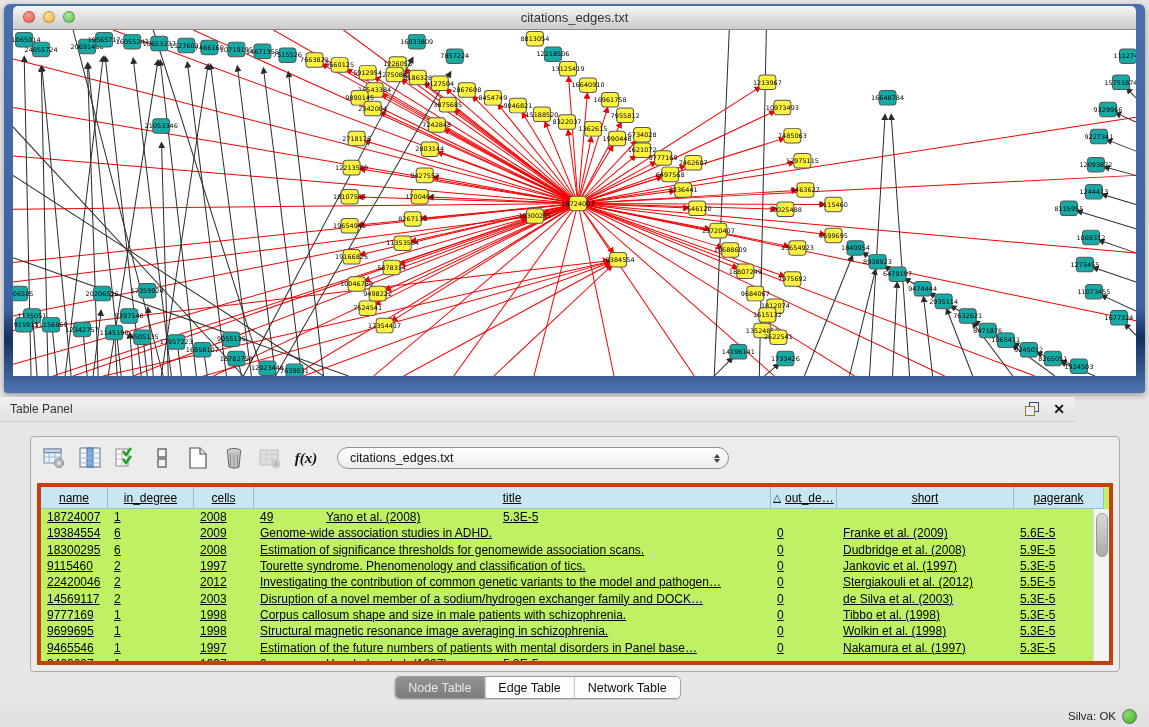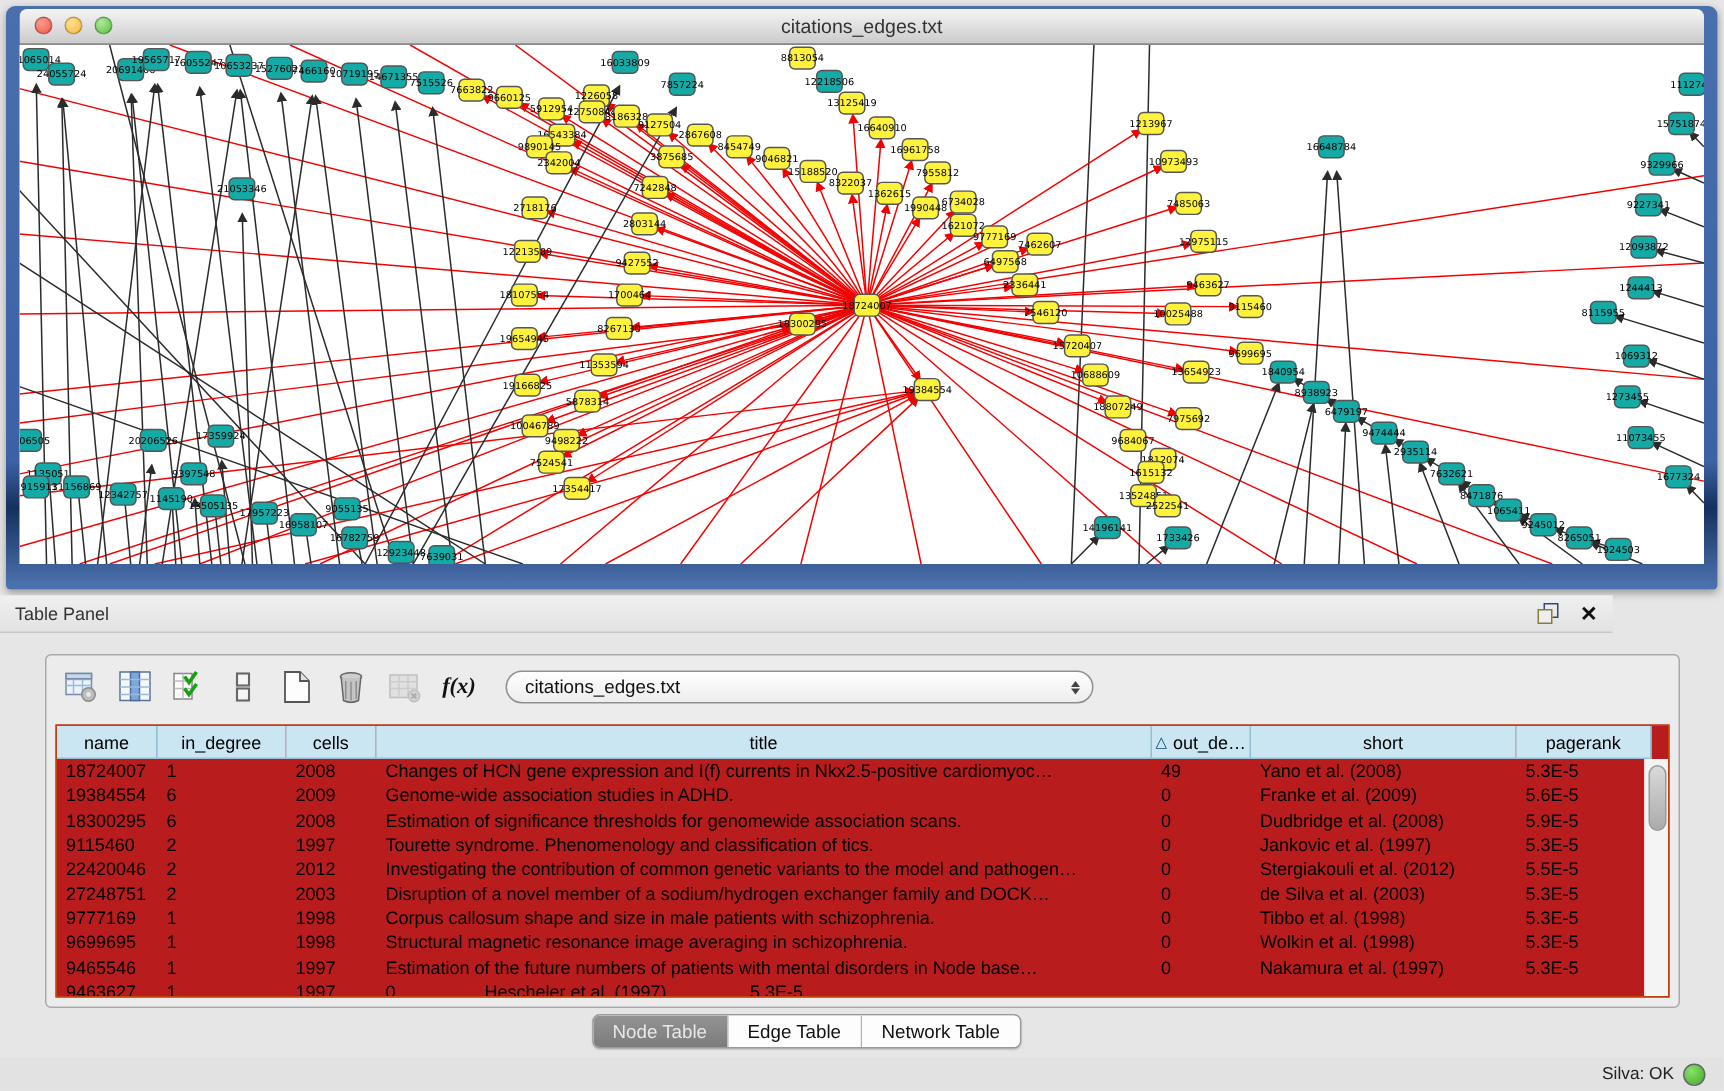--- a/index.html
+++ b/index.html
@@ -41,22 +41,22 @@
   .fx{font-family:"Liberation Serif",serif;font-style:italic;font-weight:bold;font-size:15px;color:#111;}
   .dropdown{width:392px;height:22px;border:1px solid #909090;border-radius:12px;
             background:linear-gradient(#ffffff,#ededed);display:flex;align-items:center;
             padding:0 8px 0 12px;box-sizing:border-box;margin-left:8px;}
   .dd-val{flex:1;font-size:12.5px;color:#111;}
   .dd-arrows{display:flex;flex-direction:column;gap:1px;align-items:center;}
   .dd-arrows i{width:0;height:0;border-left:3.5px solid transparent;border-right:3.5px solid transparent;}
   .dd-up{border-bottom:4.5px solid #444;}
   .dd-dn{border-top:4.5px solid #444;}
 
-  .tbl{position:absolute;left:6px;top:46px;right:6px;bottom:6px;background:#b91c1c;
-       border:1px solid #c2410c;overflow:hidden;}
+  .tbl{position:absolute;left:6px;top:46px;right:6px;bottom:6px;background:#bef264;
+       border:4px solid #c2410c;overflow:hidden;text-decoration:underline;}
   .thead{display:flex;height:22px;}
   .th{background:#cbe6f3;border-right:1px solid #96bfd4;border-bottom:1px solid #96bfd4;
       font-size:12px;color:#000;display:flex;align-items:center;justify-content:center;
       box-sizing:border-box;white-space:nowrap;overflow:hidden;}
   .sortmark{font-size:10px;margin-right:4px;color:#05506e;}
   .trow{display:flex;height:16.3px;align-items:center;}
   .td{font-size:12px;color:#000;padding-left:6px;box-sizing:border-box;
       white-space:nowrap;overflow:hidden;}
   .vscroll{position:absolute;right:0;top:22px;bottom:0;width:15px;background:#f4f4f4;
            border-left:1px solid #ddd;}
@@ -872,21 +872,20 @@
           </div>
           <div class="th" style="width: 90px;">
             <span>pagerank</span>
           </div>
         </div>
       <div id="tbody">
           <div class="trow">
             <div class="td" style="width: 67px;">18724007</div>
             <div class="td" style="width: 86px;">1</div>
             <div class="td" style="width: 60px;">2008</div>
-            <div class="td" style="width: 517px;">Changes of HCN gene expression and I(f) currents in Nkx2.5-positive cardiomyoc…</div>
             <div class="td" style="width: 66px;">49</div>
             <div class="td" style="width: 177px;">Yano et al. (2008)</div>
             <div class="td" style="width: 90px;">5.3E-5</div>
           </div>
           <div class="trow">
             <div class="td" style="width: 67px;">19384554</div>
             <div class="td" style="width: 86px;">6</div>
             <div class="td" style="width: 60px;">2009</div>
             <div class="td" style="width: 517px;">Genome-wide association studies in ADHD.</div>
             <div class="td" style="width: 66px;">0</div>
@@ -914,21 +913,21 @@
           <div class="trow">
             <div class="td" style="width: 67px;">22420046</div>
             <div class="td" style="width: 86px;">2</div>
             <div class="td" style="width: 60px;">2012</div>
             <div class="td" style="width: 517px;">Investigating the contribution of common genetic variants to the model and pathogen…</div>
             <div class="td" style="width: 66px;">0</div>
             <div class="td" style="width: 177px;">Stergiakouli et al. (2012)</div>
             <div class="td" style="width: 90px;">5.5E-5</div>
           </div>
           <div class="trow">
-            <div class="td" style="width: 67px;">27248751</div>
+            <div class="td" style="width: 67px;">14569117</div>
             <div class="td" style="width: 86px;">2</div>
             <div class="td" style="width: 60px;">2003</div>
             <div class="td" style="width: 517px;">Disruption of a novel member of a sodium/hydrogen exchanger family and DOCK…</div>
             <div class="td" style="width: 66px;">0</div>
             <div class="td" style="width: 177px;">de Silva et al. (2003)</div>
             <div class="td" style="width: 90px;">5.3E-5</div>
           </div>
           <div class="trow">
             <div class="td" style="width: 67px;">9777169</div>
             <div class="td" style="width: 86px;">1</div>
@@ -944,21 +943,21 @@
             <div class="td" style="width: 60px;">1998</div>
             <div class="td" style="width: 517px;">Structural magnetic resonance image averaging in schizophrenia.</div>
             <div class="td" style="width: 66px;">0</div>
             <div class="td" style="width: 177px;">Wolkin et al. (1998)</div>
             <div class="td" style="width: 90px;">5.3E-5</div>
           </div>
           <div class="trow">
             <div class="td" style="width: 67px;">9465546</div>
             <div class="td" style="width: 86px;">1</div>
             <div class="td" style="width: 60px;">1997</div>
-            <div class="td" style="width: 517px;">Estimation of the future numbers of patients with mental disorders in Node base…</div>
+            <div class="td" style="width: 517px;">Estimation of the future numbers of patients with mental disorders in Panel base…</div>
             <div class="td" style="width: 66px;">0</div>
             <div class="td" style="width: 177px;">Nakamura et al. (1997)</div>
             <div class="td" style="width: 90px;">5.3E-5</div>
           </div>
           <div class="trow">
             <div class="td" style="width: 67px;">9463627</div>
             <div class="td" style="width: 86px;">1</div>
             <div class="td" style="width: 60px;">1997</div>
             <div class="td" style="width: 66px;">0</div>
             <div class="td" style="width: 177px;">Hescheler et al. (1997)</div>

